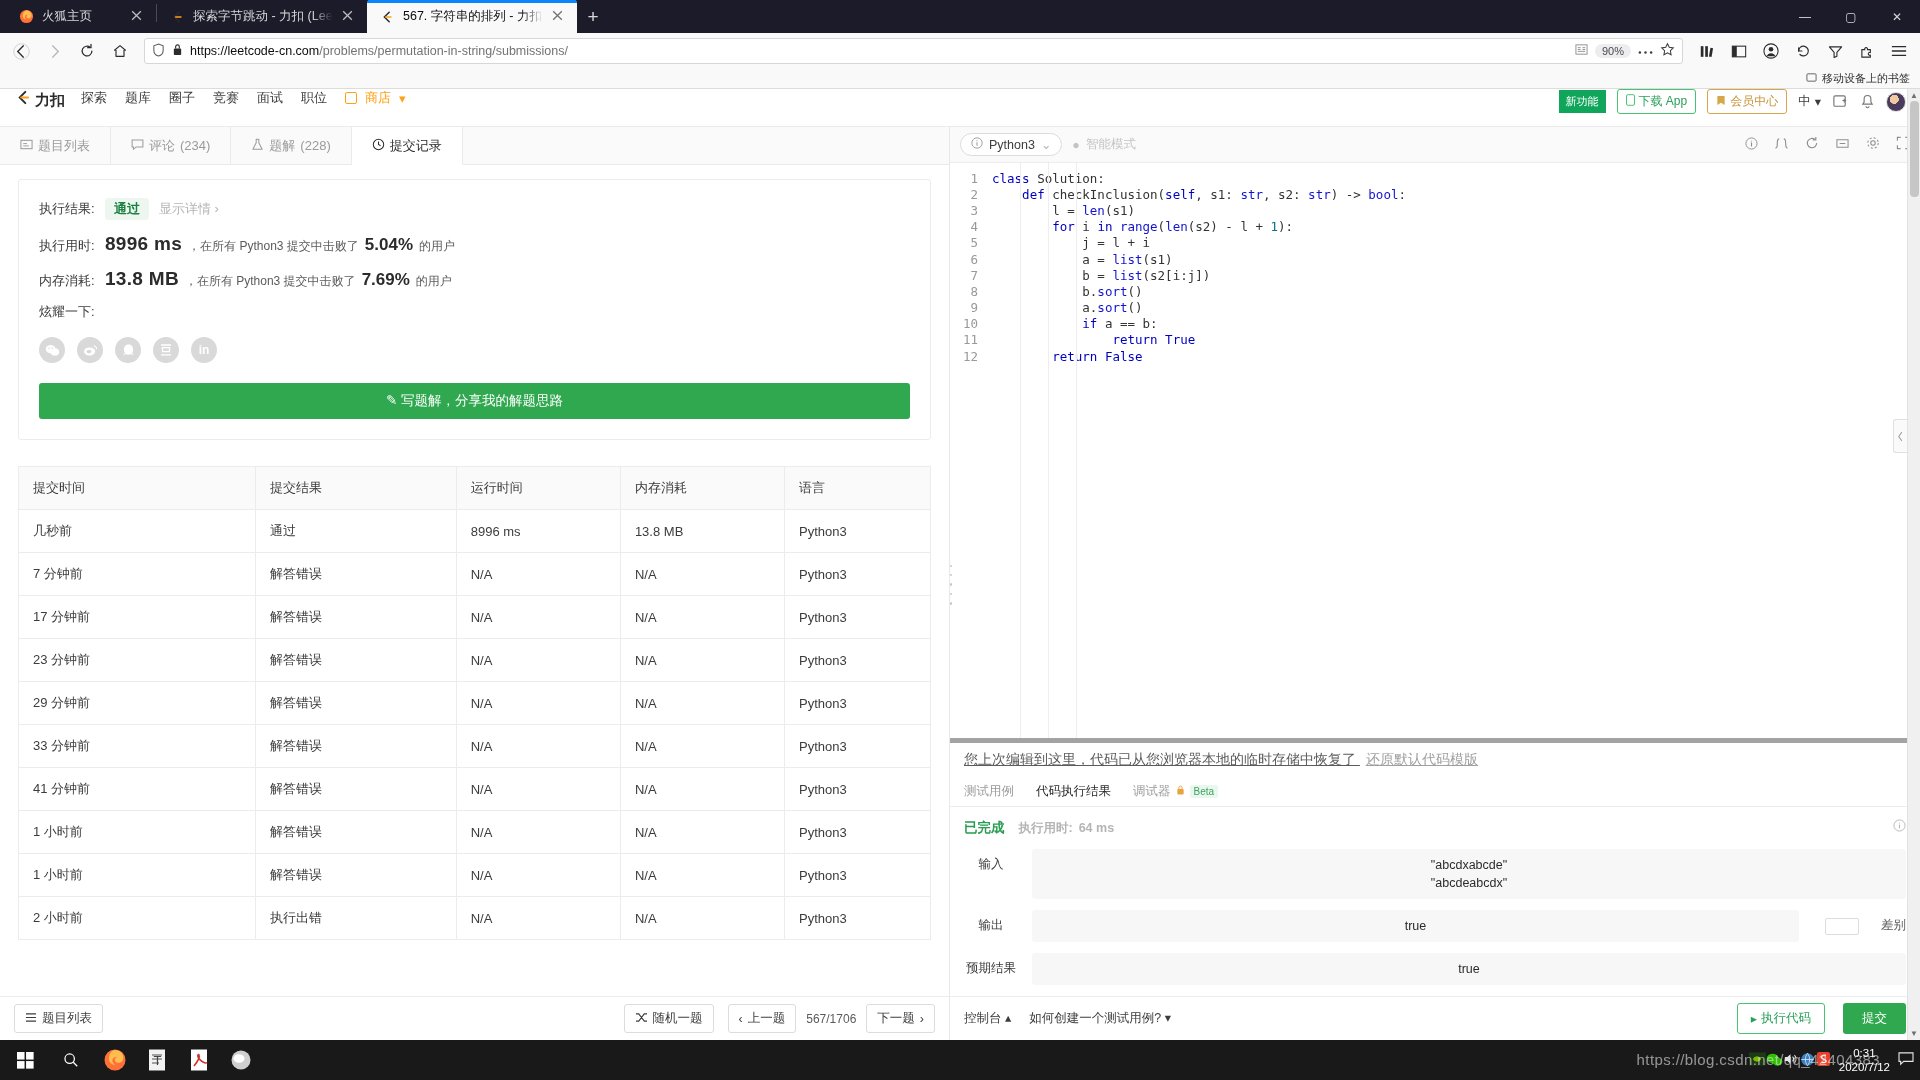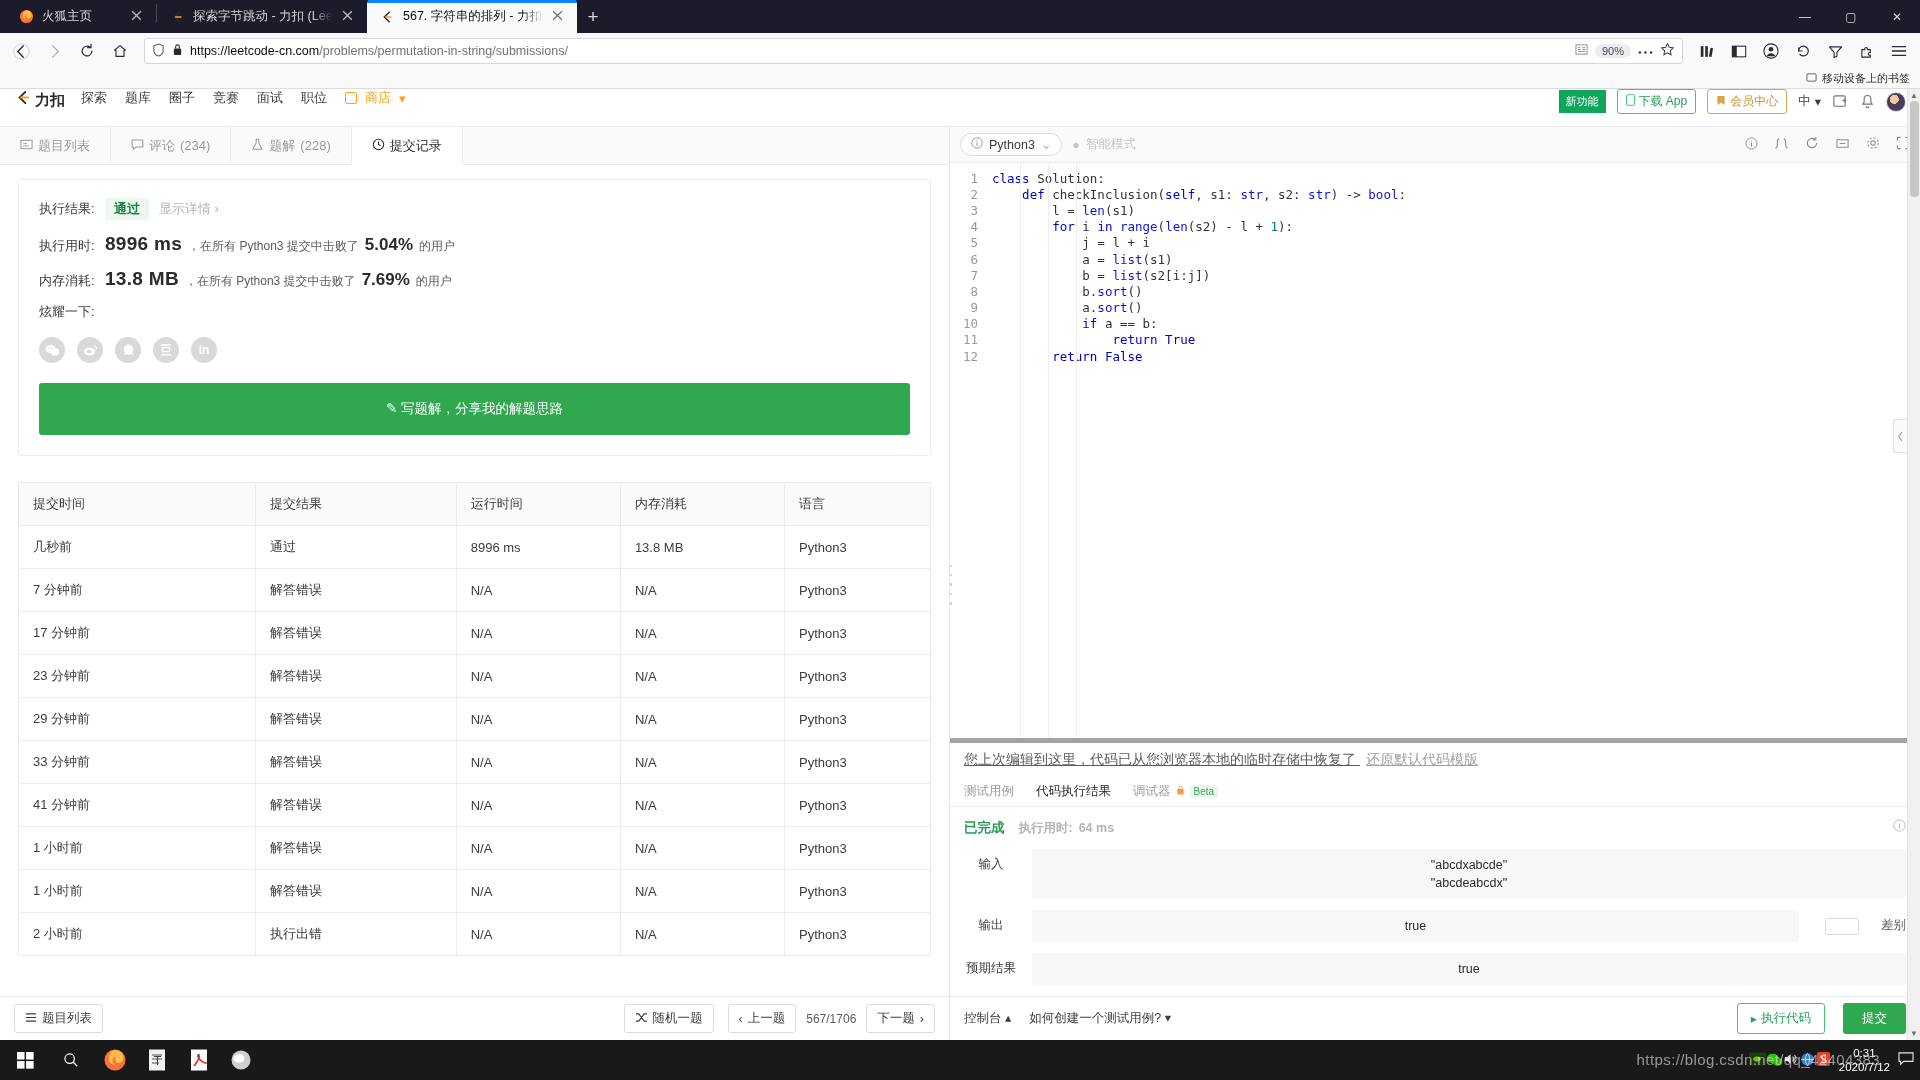--- a/index.html
+++ b/index.html
@@ -73,21 +73,21 @@
   .rrow { display:flex; align-items:baseline; margin-bottom:13px; font-size:13px; color:#3c3c3c;}
   .rlabel { width:66px; flex:none; color:#3c3c3c; }
   .pass-pill { background:#eef7ef; color:#1a8043; font-weight:bold; padding:2px 9px; border-radius:3px; font-size:13px;}
   .detail-link { color:#b5b5b5; margin-left:10px; font-size:13px;}
   .big-num { font-size:19px; font-weight:bold; color:#2b2b2b; letter-spacing:.3px;}
   .beat-pct { font-size:17px; font-weight:bold; color:#2b2b2b;}
   .small-t { font-size:12px; color:#5b5b5b;}
   .share-label { font-size:13px; color:#3c3c3c; margin:4px 0 16px;}
   .share-row { display:flex; gap:12px; }
   .s-ico { width:26px; height:26px; border-radius:50%; background:#d9d9d9; color:#fff; display:flex; align-items:center; justify-content:center; font-size:12px; font-weight:bold;}
-  .write-btn { display:block; width:100%; background:#2fa84f; color:#fff; text-align:center; font-size:13.5px; padding:17px 0; border-radius:3px; margin-top:20px;}
+  .write-btn { display:block; width:100%; background:#2fa84f; color:#fff; text-align:center; font-size:13.5px; padding:9px 0; border-radius:3px; margin-top:20px;}
 
   
   .sub-table { width:100%; border-collapse:collapse; font-size:13px; }
   .sub-table th { background:#fafafa; color:#3c3c3c; font-weight:normal; text-align:left; padding:12px 14px; border:1px solid #ececec; }
   .sub-table td { padding:12px 14px; border:1px solid #ececec; color:#3c3c3c;}
   .st-pass { color:#34a853; }
   .st-wrong { color:#e05c5c; }
   .st-err { color:#e05c5c; }
 
   

